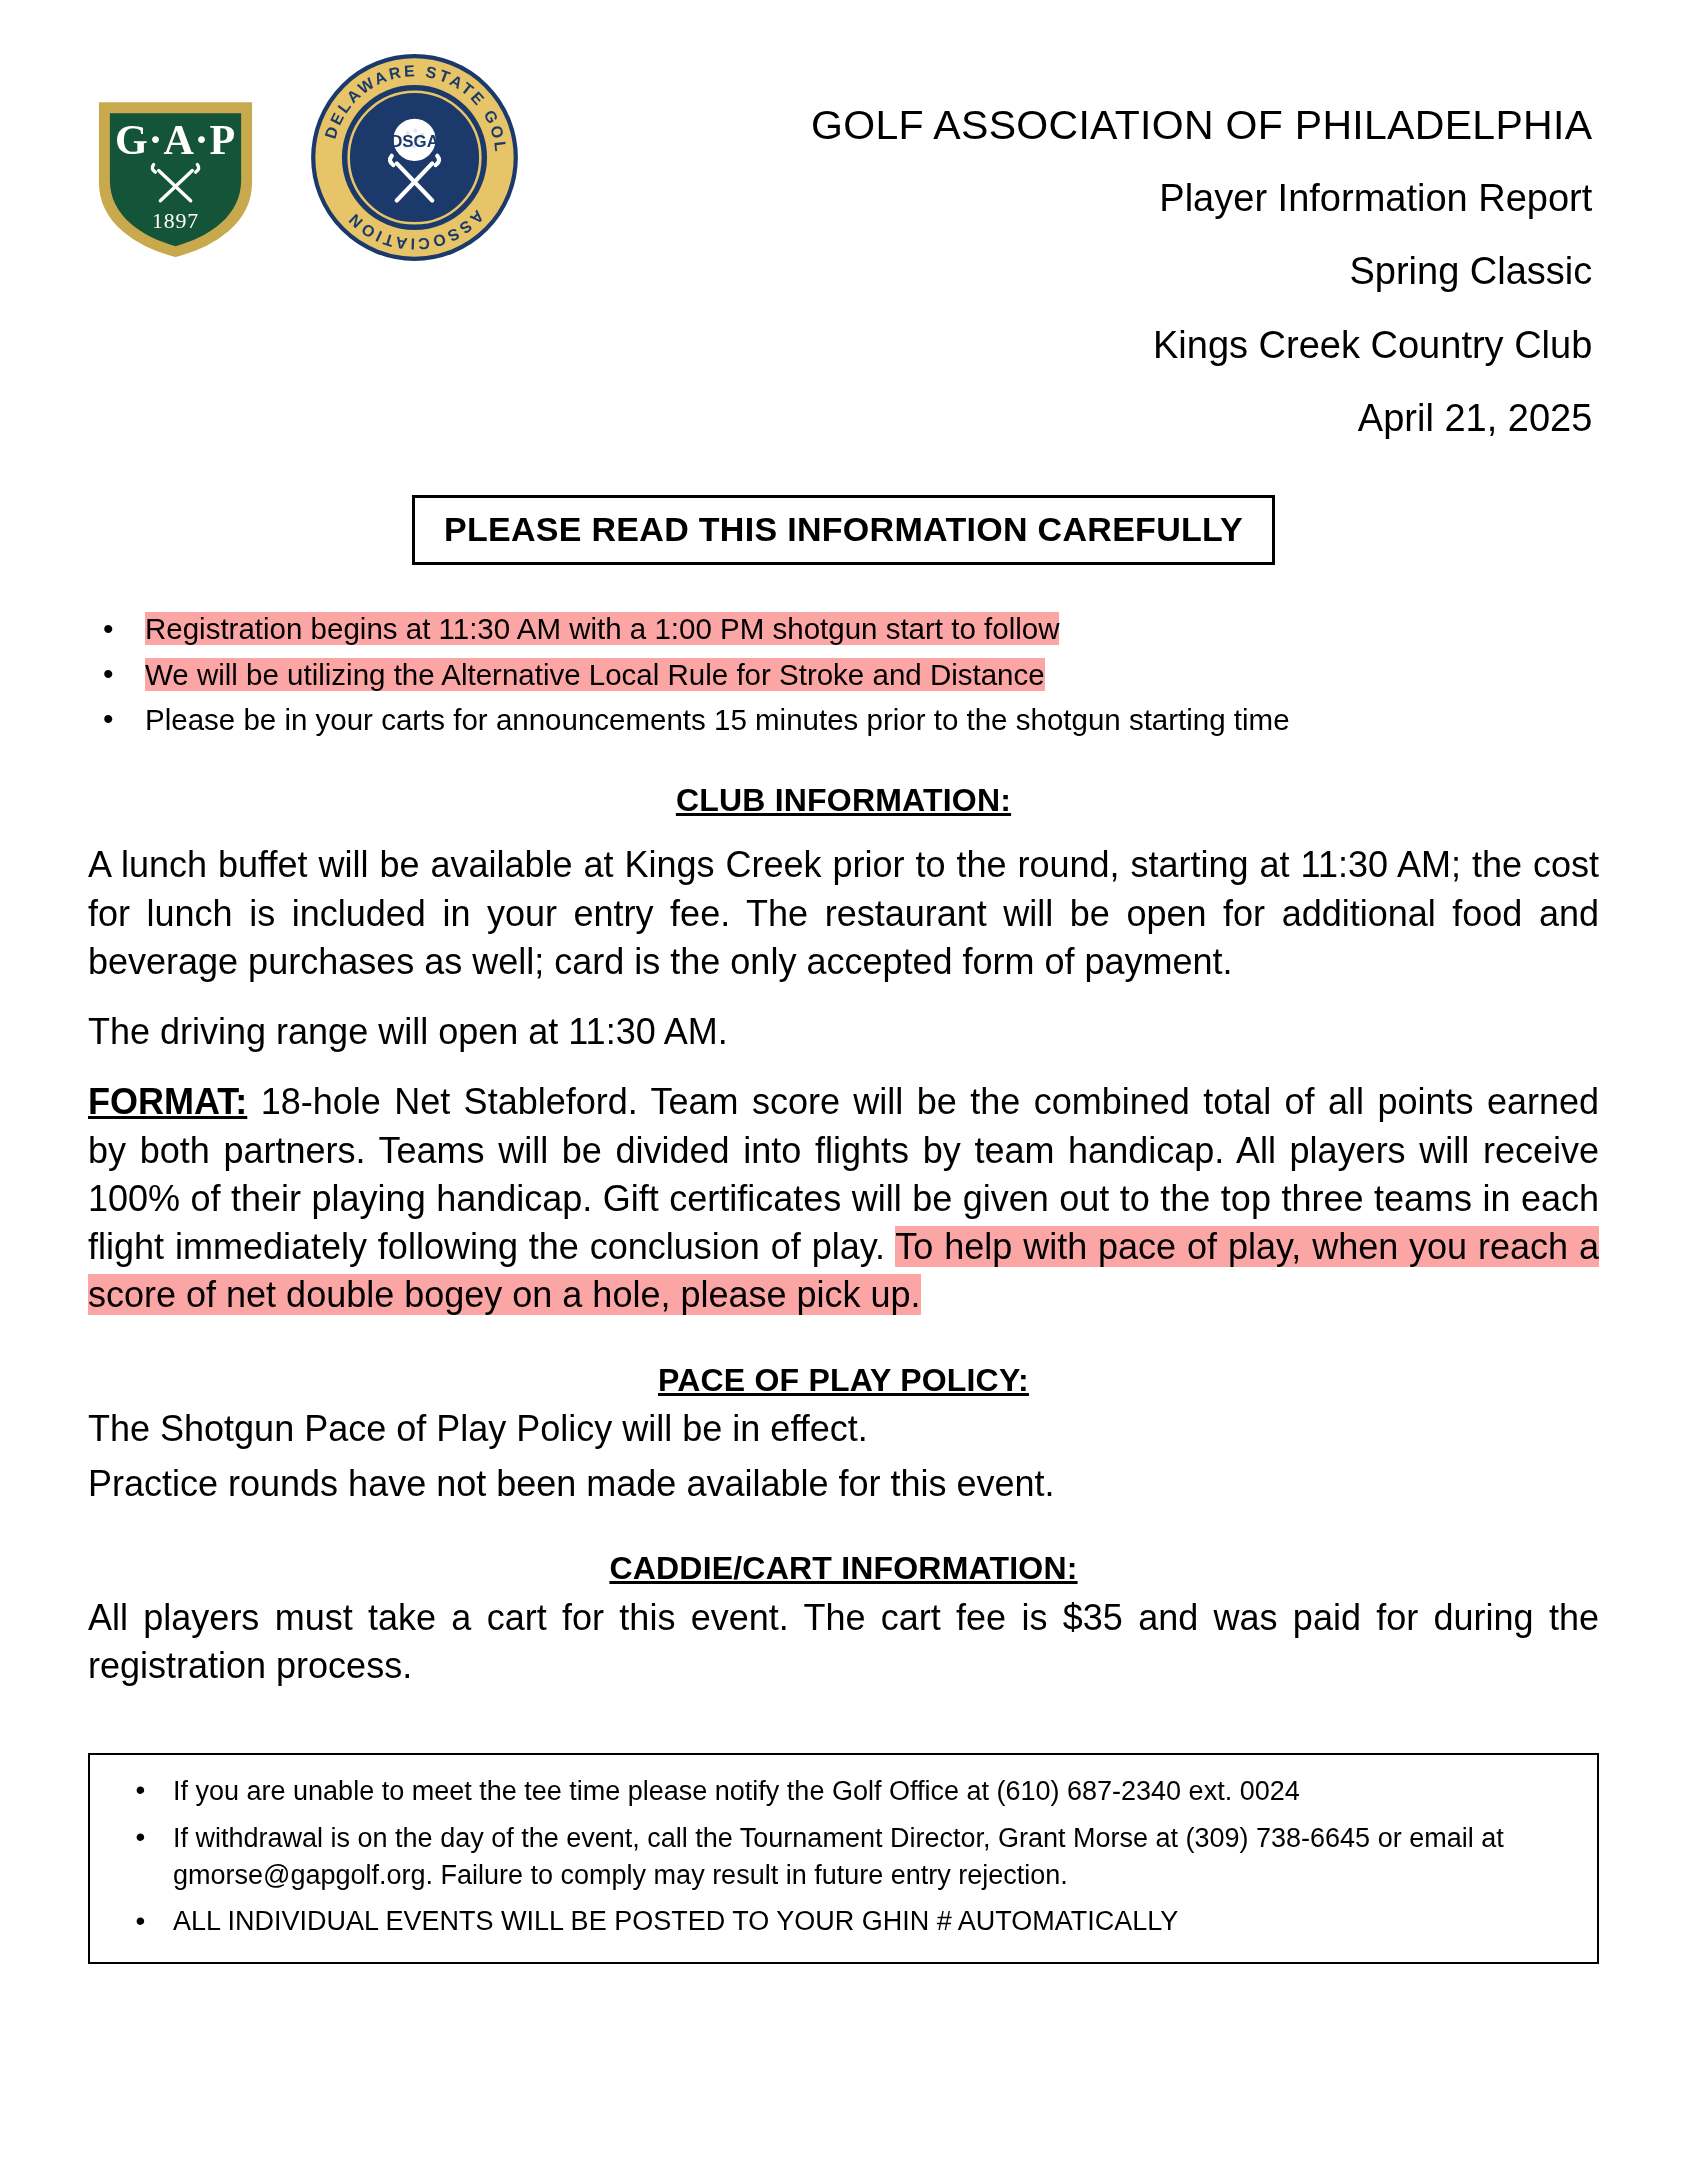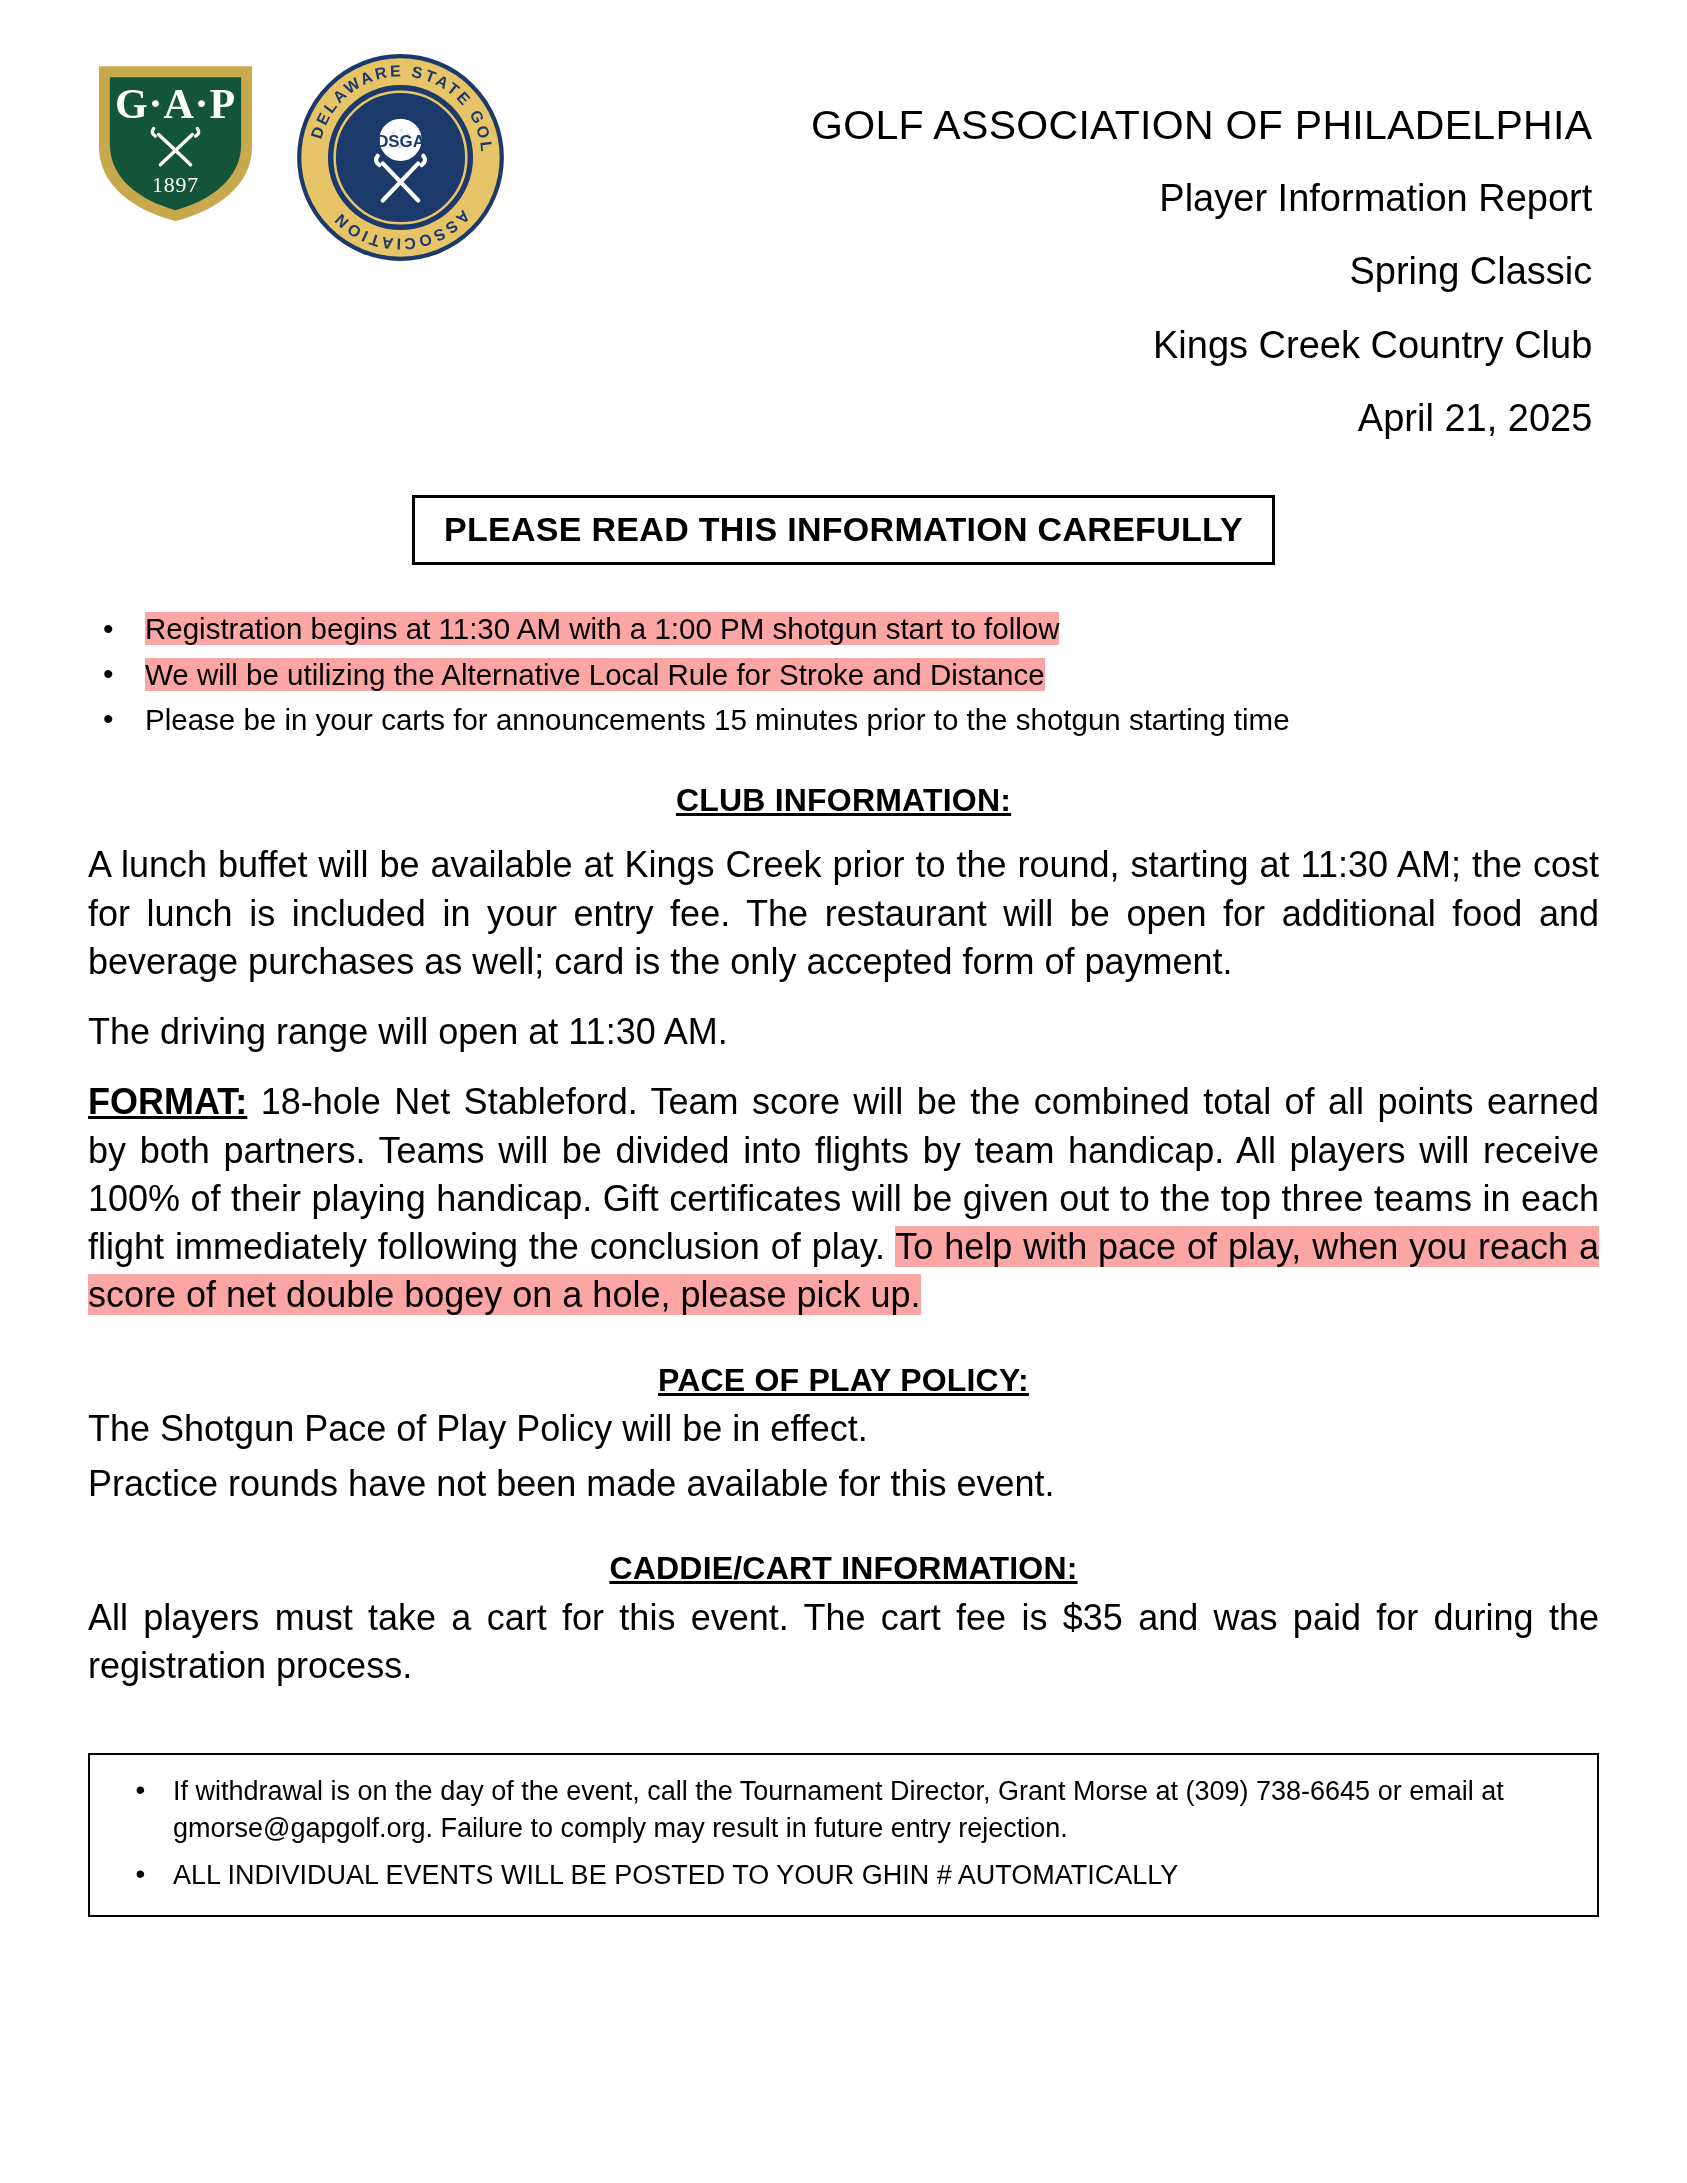--- a/index.html
+++ b/index.html
@@ -24,22 +24,22 @@
 
   
   .header {
     display: flex;
     align-items: flex-start;
     padding: 37px 88px 0 88px;
     box-sizing: border-box;
   }
   .logos {
     display: flex;
-    align-items: flex-start;
-    gap: 32px;
+    align-items: flex-end;
+    gap: 46px;
     flex: 0 0 auto;
     padding-top: 15px;
   }
 
   
   .gap-shield {
     width: 175px;
     height: 175px;
     position: relative;
   }
@@ -270,19 +270,20 @@
     <p class="body tight">The Shotgun Pace of Play Policy will be in effect.</p>
 
     <p class="body tight">Practice rounds have not been made available for this event.</p>
 
     <div class="sec-head">CADDIE/CART INFORMATION:</div>
     <p class="body tight">All players must take a cart for this event. The cart fee is $35 and was paid for during the registration process.</p>
   </div>
 
   <div class="footer-box">
     <ul class="footer-bullets">
+      <li>If you are unable to meet the tee time please notify the Golf Office at (610) 687-2340 ext. 0024</li>
       <li>If withdrawal is on the day of the event, call the Tournament Director, Grant Morse at (309) 738-6645 or email at gmorse@gapgolf.org. Failure to comply may result in future entry rejection.</li>
       <li>ALL INDIVIDUAL EVENTS WILL BE POSTED TO YOUR GHIN # AUTOMATICALLY</li>
     </ul>
   </div>
 
 </div>
 
 
 </body></html>

